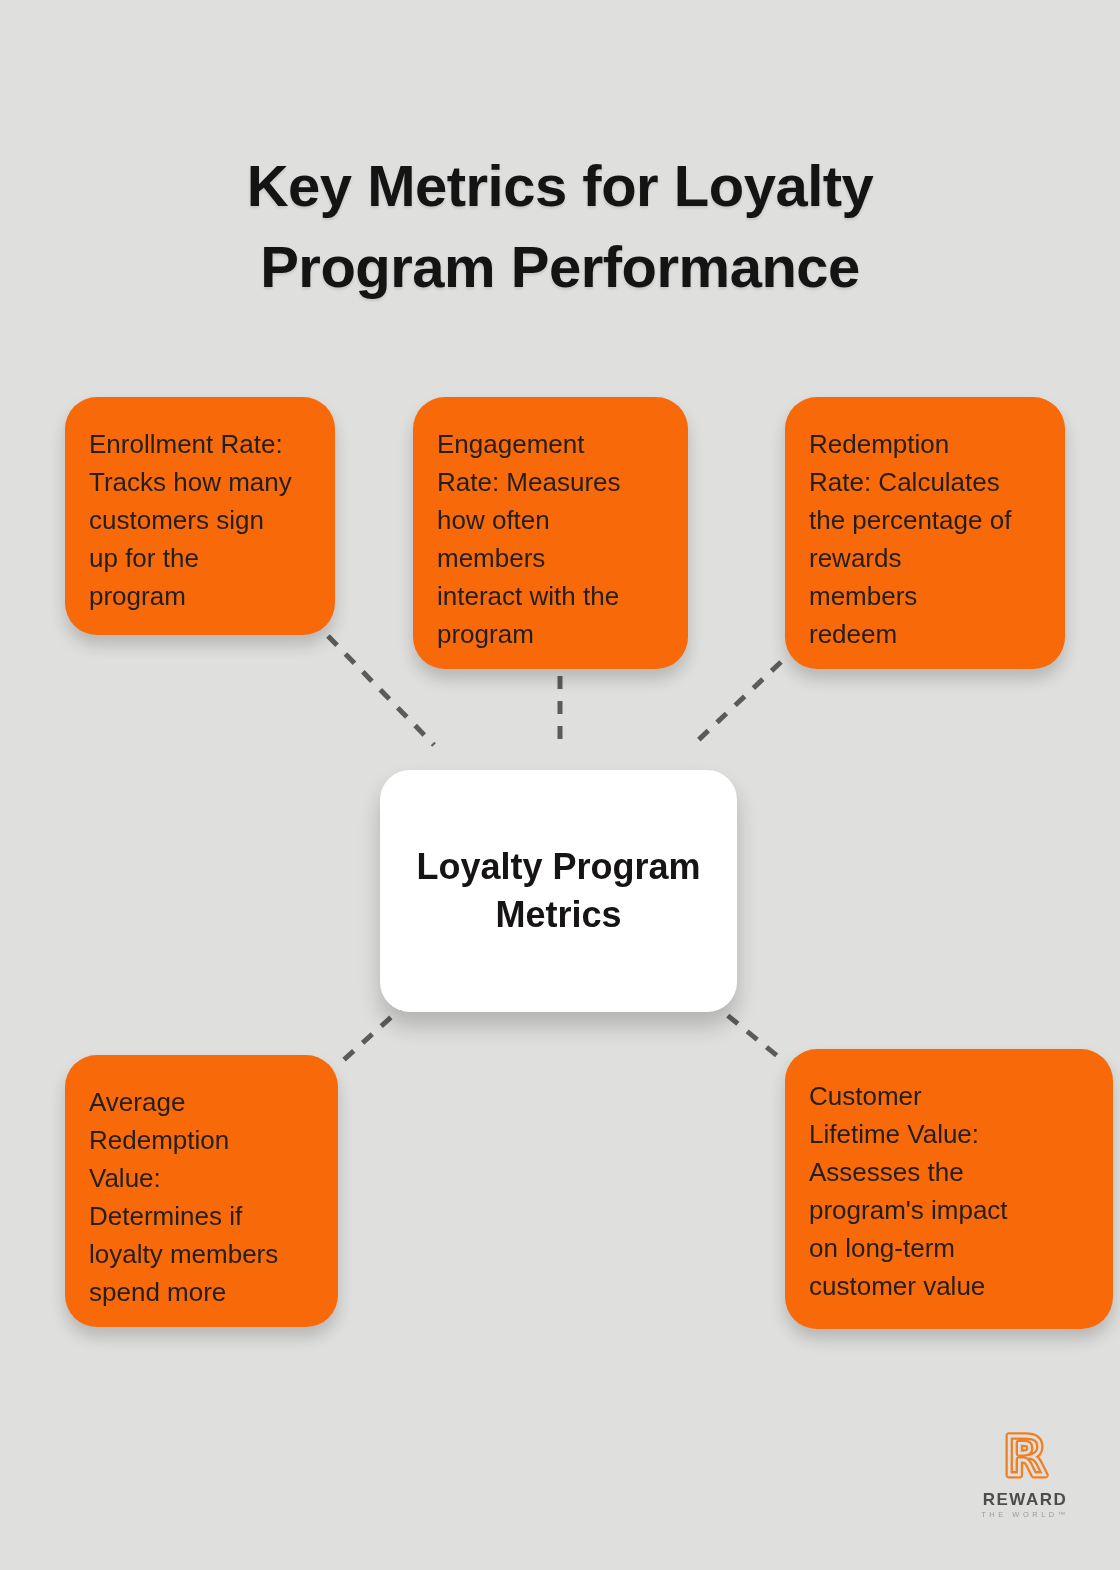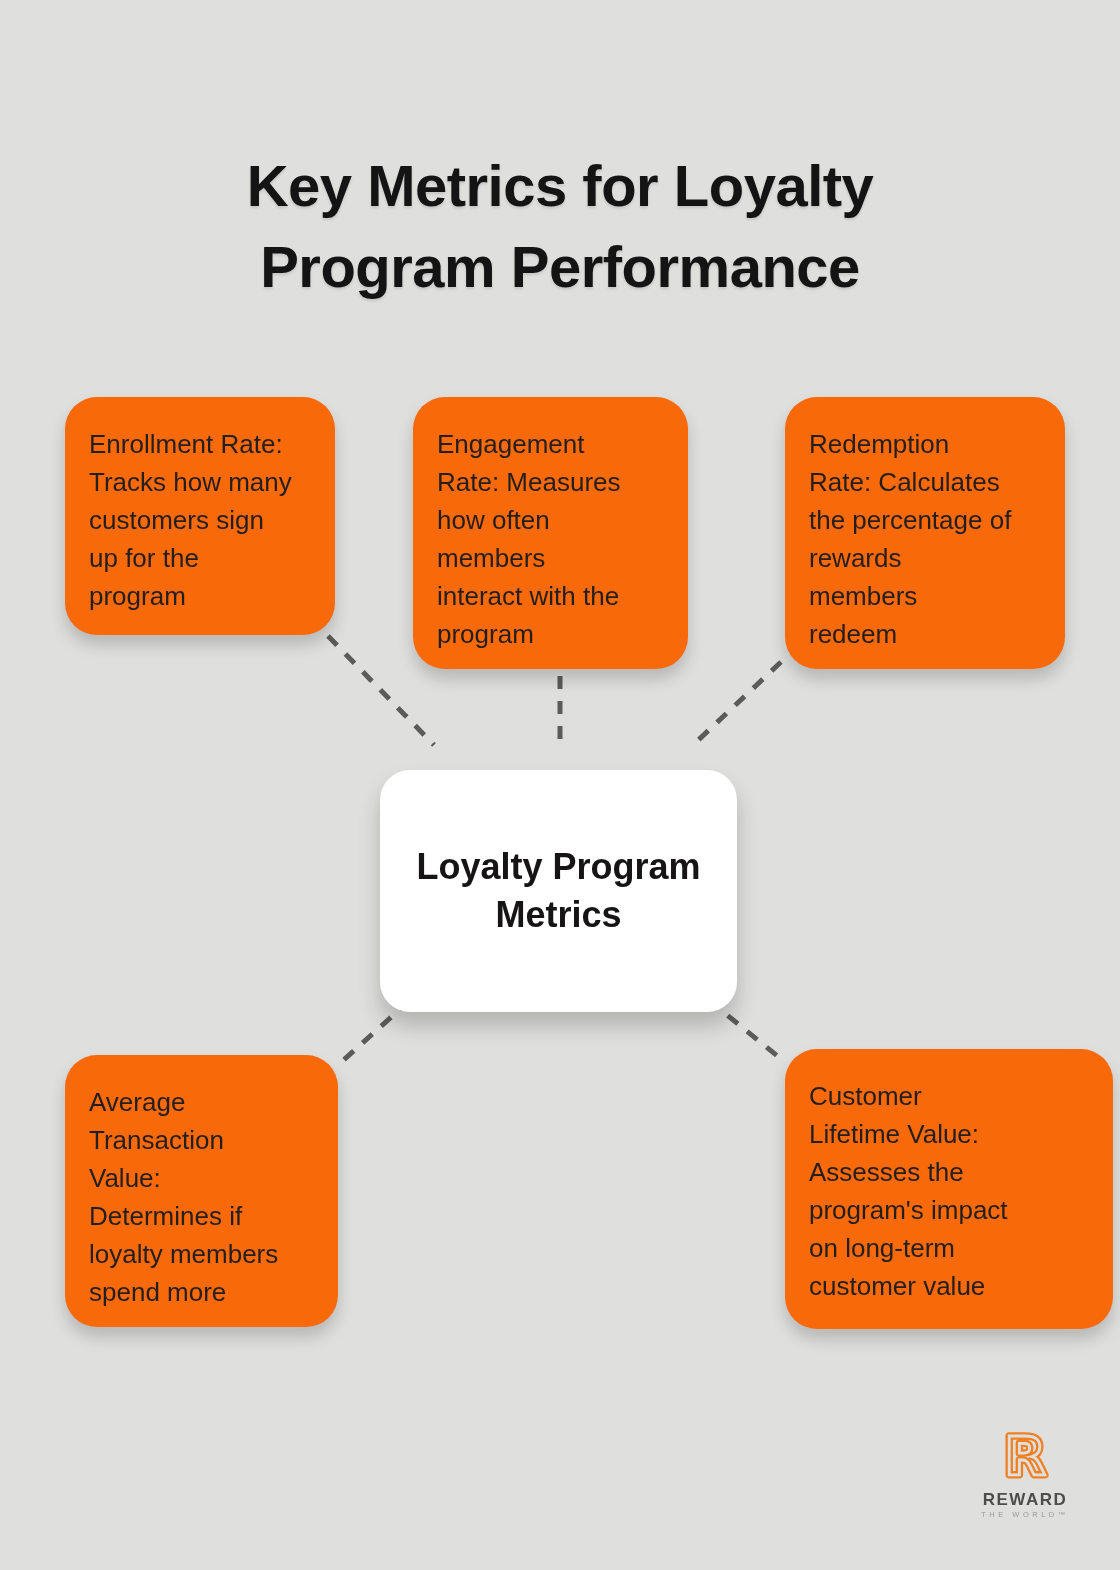--- a/index.html
+++ b/index.html
@@ -143,21 +143,21 @@
 Rate: Calculates
 the percentage of
 rewards
 members
 redeem</div>
 
   <div class="center-node">Loyalty Program
 Metrics</div>
 
   <div class="node node-atv">Average
-Transaction
+Redemption
 Value:
 Determines if
 loyalty members
 spend more</div>
 
   <div class="node node-clv">Customer
 Lifetime Value:
 Assesses the
 program's impact
 on long-term

